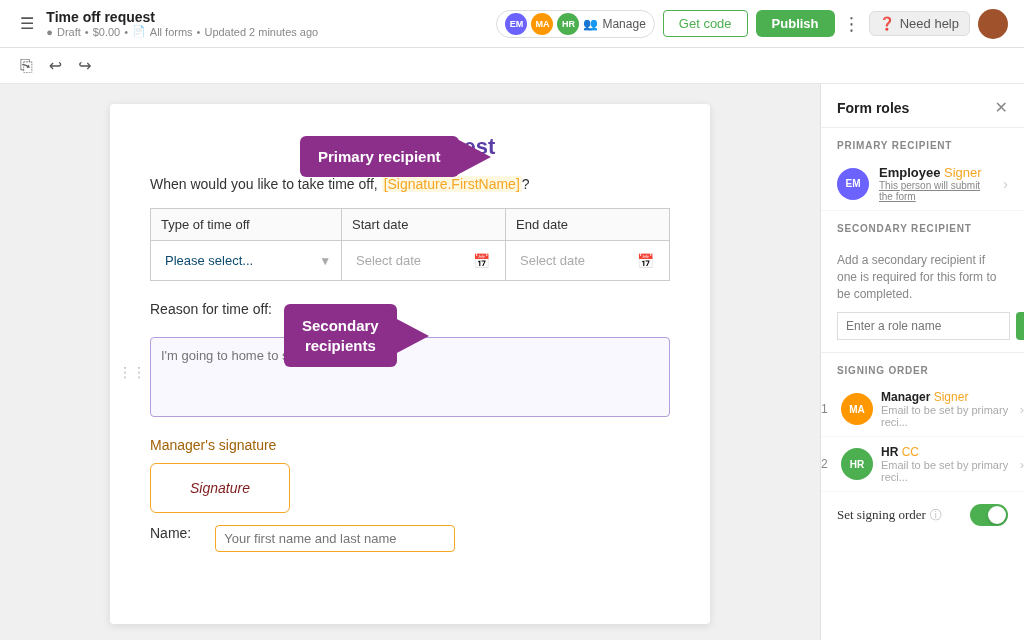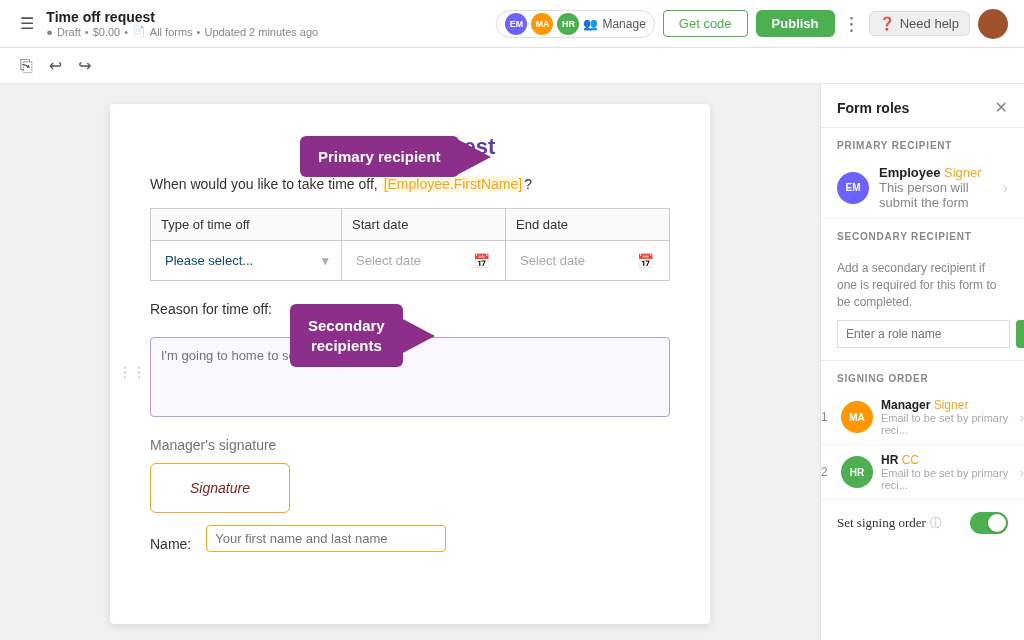--- a/index.html
+++ b/index.html
@@ -45,25 +45,25 @@
     .form-table th { border: 1px solid #ccc; padding: 8px 10px; text-align: left; font-size: 13px; color: #333; font-weight: 500; background: #fafafa; }
     .form-table td { border: 1px solid #ccc; padding: 4px 6px; }
 
     .select-field { width: 100%; border: none; background: transparent; font-size: 13px; color: #0c4a6e; outline: none; appearance: none; cursor: pointer; padding: 4px 4px; }
     .date-field { display: flex; align-items: center; justify-content: space-between; padding: 4px 8px; font-size: 13px; color: #aaa; }
     .cal-icon { font-size: 14px; color: #bbb; }
 
     .reason-label { font-size: 14px; color: #333; margin-bottom: 20px; }
     .reason-textarea { width: 100%; border: 1px solid #b39ddb; border-radius: 4px; padding: 10px; font-size: 13px; color: #999; background: #faf8ff; height: 80px; resize: none; outline: none; font-family: inherit; }
 
-    .sig-label { font-size: 14px; color: #737373; margin-bottom: 10px; margin-top: 16px; }
+    .sig-label { font-size: 14px; color: #a16207; margin-bottom: 10px; margin-top: 16px; }
     .sig-box { border: 1px solid #f5a623; border-radius: 6px; width: 140px; height: 50px; display: flex; align-items: center; justify-content: center; cursor: pointer; margin-bottom: 12px; }
     .sig-text { color: #7f1d1d; font-size: 14px; font-style: italic; }
 
-    .name-row { display: flex; align-items: flex-end; gap: 15px; font-size: 14px; color: #333; }
+    .name-row { display: flex; align-items: flex-start; gap: 24px; font-size: 14px; color: #333; }
     .name-input { border: 1px solid #f5a623; border-radius: 4px; padding: 5px 8px; font-size: 13px; color: #aaa; width: 240px; outline: none; }
 
     
     .annotation-primary { position: absolute; top: 60px; left: 350px; z-index: 10; }
     .annotation-secondary { position: absolute; top: 220px; left: 350px; z-index: 10; }
 
     .arrow-box { background: #8b2f8b; color: #fff; font-size: 15px; font-weight: 700; padding: 12px 18px; border-radius: 6px; white-space: nowrap; position: relative; display: inline-block; }
     .arrow-box::after { content: ''; position: absolute; right: -32px; top: 50%; transform: translateY(-50%); border-top: 18px solid transparent; border-bottom: 18px solid transparent; border-left: 34px solid #8b2f8b; }
 
     
@@ -75,21 +75,21 @@
     .section-label { font-size: 10px; font-weight: 700; color: #888; letter-spacing: 0.8px; padding: 12px 16px 6px; text-transform: uppercase; }
 
     .role-item { display: flex; align-items: center; padding: 8px 16px; cursor: pointer; border-bottom: 1px solid #f5f5f5; gap: 10px; }
     .role-avatar { width: 32px; height: 32px; border-radius: 50%; display: flex; align-items: center; justify-content: center; font-size: 10px; font-weight: 700; color: #fff; flex-shrink: 0; }
     .ra-em { background: #6c63ff; }
     .ra-ma { background: #ff9800; }
     .ra-hr { background: #4caf50; }
     .role-info { flex: 1; }
     .role-name { font-size: 13px; font-weight: 600; color: #222; }
     .role-name .role-type { color: #f5a623; font-weight: 400; }
-    .role-desc { font-size: 13px; color: #888; }
+    .role-desc { font-size: 10px; color: #888; text-decoration: underline; }
     .role-chevron { color: #ccc; font-size: 14px; }
 
     .secondary-section { padding: 12px 16px; border-bottom: 1px solid #eee; }
     .secondary-desc { font-size: 12px; color: #888; margin-bottom: 10px; line-height: 1.4; }
     .add-role-row { display: flex; gap: 6px; }
     .role-name-input { flex: 1; border: 1px solid #ddd; border-radius: 0; padding: 6px 8px; font-size: 12px; color: #aaa; outline: none; }
     .add-btn { background: #4caf50; color: #fff; border: none; border-radius: 4px; padding: 6px 10px; font-size: 12px; cursor: pointer; font-weight: 600; }
     .signing-item { display: flex; align-items: center; padding: 8px 0; border-bottom: 1px solid #f5f5f5; gap: 8px; cursor: pointer; }
     .signing-num { font-size: 12px; color: #888; width: 12px; flex-shrink: 0; }
     .signing-info { flex: 1; }
@@ -155,33 +155,33 @@
 <div class="main">
 
   <div class="canvas-area">
 
     <div class="annotation-primary" style="top:52px; left: 300px; z-index:10; position:absolute;">
       <div class="arrow-box">
         <span>Primary recipient</span>
       </div>
     </div>
 
-    <div class="annotation-secondary" style="top:220px; left: 290px; z-index:10; position:absolute;">
+    <div class="annotation-secondary" style="top:220px; left: 284px; z-index:10; position:absolute;">
       <div class="arrow-box" style="text-align:center; line-height:1.3;">
         <span>Secondary<br>recipients</span>
       </div>
     </div>
 
     <div class="form-card">
       <span class="drag-handle">⋮⋮</span>
 
       <h1 class="form-title">Time off request</h1>
 
       <p class="form-question">
-        <span>When would you like to take time off, </span><span class="highlight">[Employee.FirstName]</span><span>?</span>
+        <span>When would you like to take time off, </span><span class="highlight">[Signature.FirstName]</span><span>?</span>
       </p>
 
       <table class="form-table">
         <thead>
           <tr>
             <th>Type of time off</th>
             <th>Start date</th>
             <th>End date</th>
           </tr>
         </thead>

